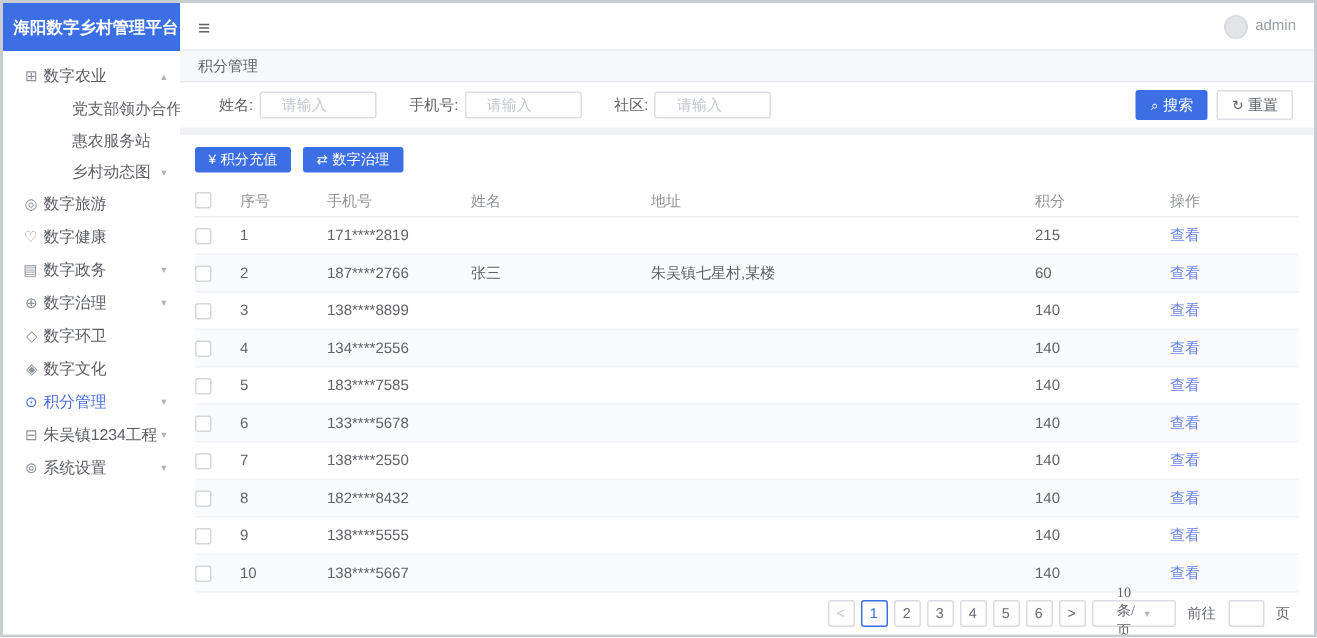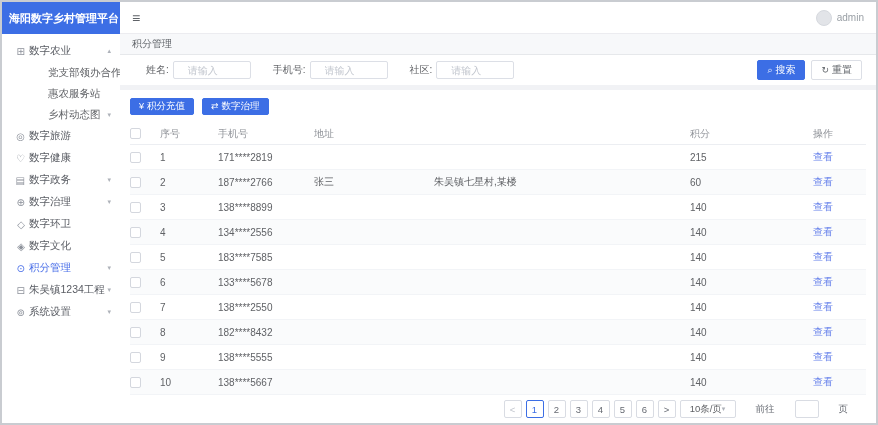--- a/index.html
+++ b/index.html
@@ -52,35 +52,35 @@
   .tbl{flex:1;display:flex;flex-direction:column;font-size:10px;min-height:0;}
   .thead{display:flex;height:22px;align-items:center;color:var(--muted);border-bottom:1px solid #eceef2;flex-shrink:0;}
   .srow{display:flex;height:25px;align-items:center;color:var(--text);border-bottom:1px solid #f2f4f7;}
   .rows .srow:nth-of-type(even){background:#fafbfc;}
   .col-check{width:30px;display:flex;align-items:center;}
   .col-no{width:58px;}
   .col-phone{width:96px;}
   .col-name{width:120px;}
   .col-addr{flex:1;min-width:0;}
   .col-points{width:90px;margin-left:20px;}
-  .col-action{width:86px;text-align:center;}
+  .col-action{width:86px;}
   .cbx{width:11px;height:11px;border:1px solid #d4d7de;border-radius:2px;background:#fff;display:inline-block;cursor:pointer;}
   .link{color:var(--link);cursor:pointer;}
   
   .pagination{display:flex;align-items:center;justify-content:flex-end;gap:4px;padding:4px 2px 2px;
     font-size:9.5px;color:var(--text);flex-shrink:0;}
   .pbox{min-width:18px;height:18px;border:1px solid #d9dce3;border-radius:2px;display:inline-flex;
     align-items:center;justify-content:center;background:#fff;color:#666a72;padding:0 3px;cursor:pointer;}
   .pbox.active{border-color:var(--primary);color:var(--primary);}
   .pbox.disabled{color:#c0c4cc;}
-  .psize{width:56px;display:inline-flex;justify-content:center;align-items:center;height:18px;
-    border:1px solid #d9dce3;border-radius:2px;background:#fff;padding:0 3px;cursor:pointer;}
+  .psize{width:56px;display:inline-flex;justify-content:flex-end;align-items:center;height:18px;
+    border:1px solid #d9dce3;border-radius:2px;background:#fff;padding:0 16px;cursor:pointer;font-family:Liberation Serif, serif;}
   .psize .caret{font-size:7px;color:#aeb2ba;}
   .goto-input{width:24px;height:18px;border:1px solid #d9dce3;border-radius:2px;outline:none;font-size:9.5px;text-align:center;}
-  .gtext{margin:0 16px;color:#666a72;}
+  .gtext{margin:0 4px;color:#666a72;}
 </style>
 </head>
 <body>
 
 <div class="screen">
 
   <aside class="sidebar">
     <div class="sidebar-header">海阳数字乡村管理平台</div>
     <nav class="menu">
 
@@ -226,20 +226,21 @@
             </button>
           </div>
 
         <div class="tbl">
           <div class="thead">
             <span class="col-check">
                 <span class="cbx"></span>
               </span>
             <span class="col-no">序号</span>
             <span class="col-phone">手机号</span>
+            <span class="col-name">姓名</span>
             <span class="col-addr">地址</span>
             <span class="col-points">积分</span>
             <span class="col-action">操作</span>
           </div>
           <div class="rows">
 
               <div class="srow">
                 <span class="col-check">
                   <span class="cbx"></span>
                 </span>

